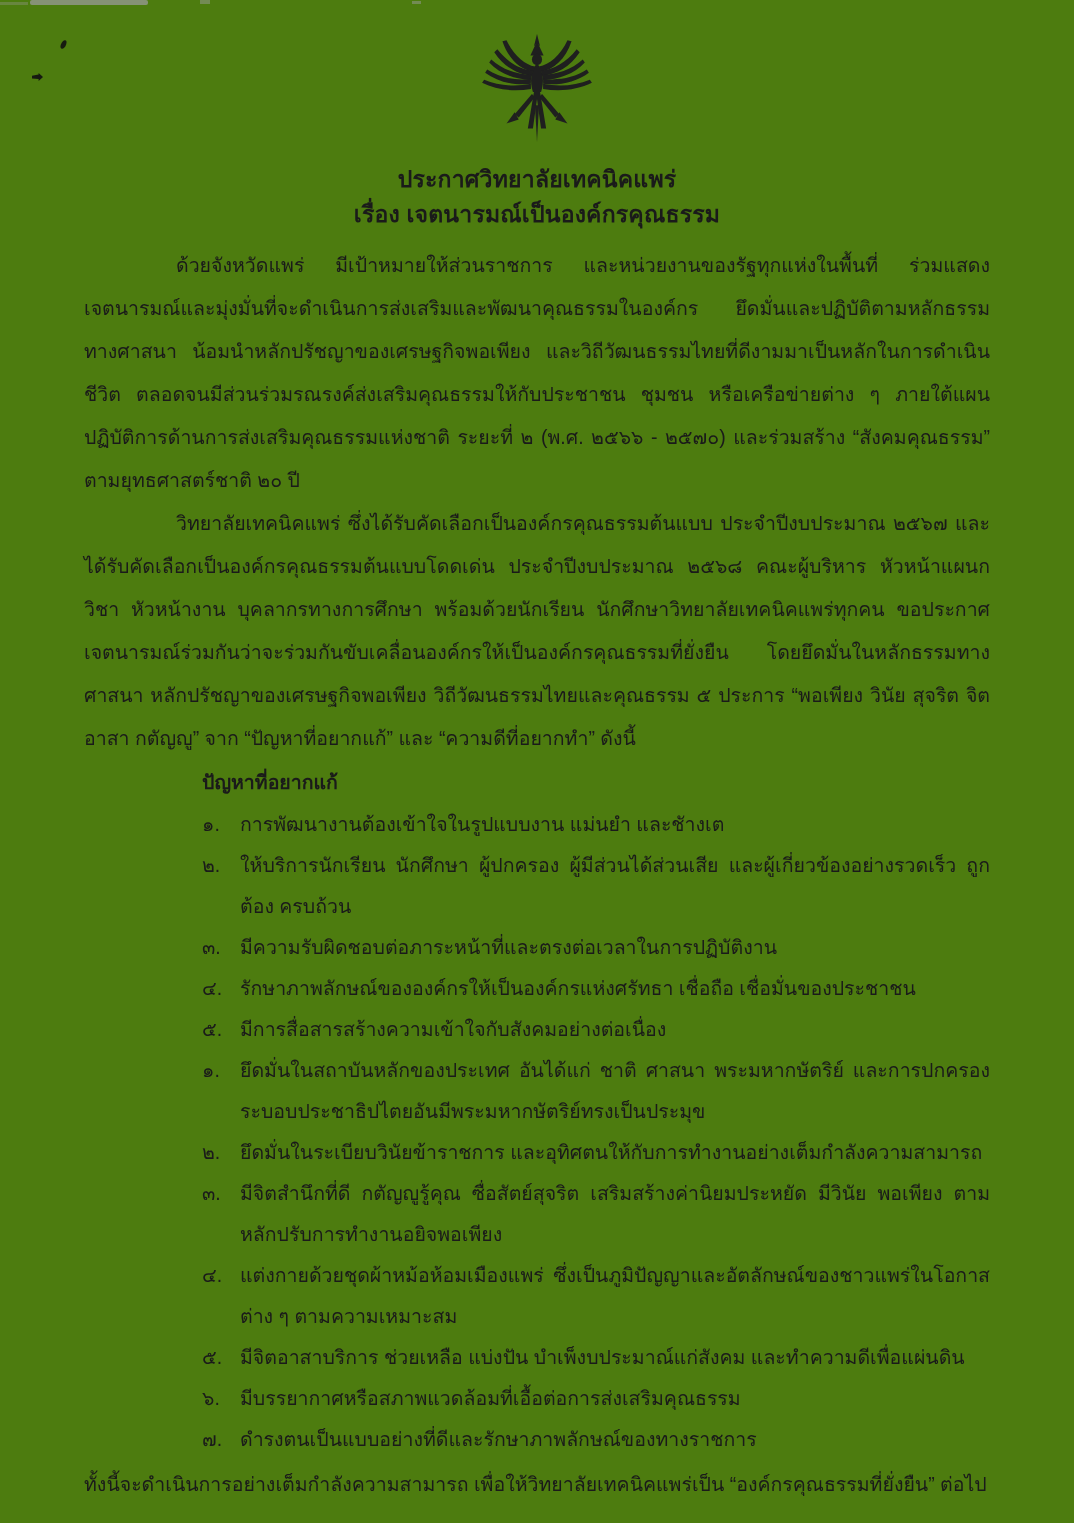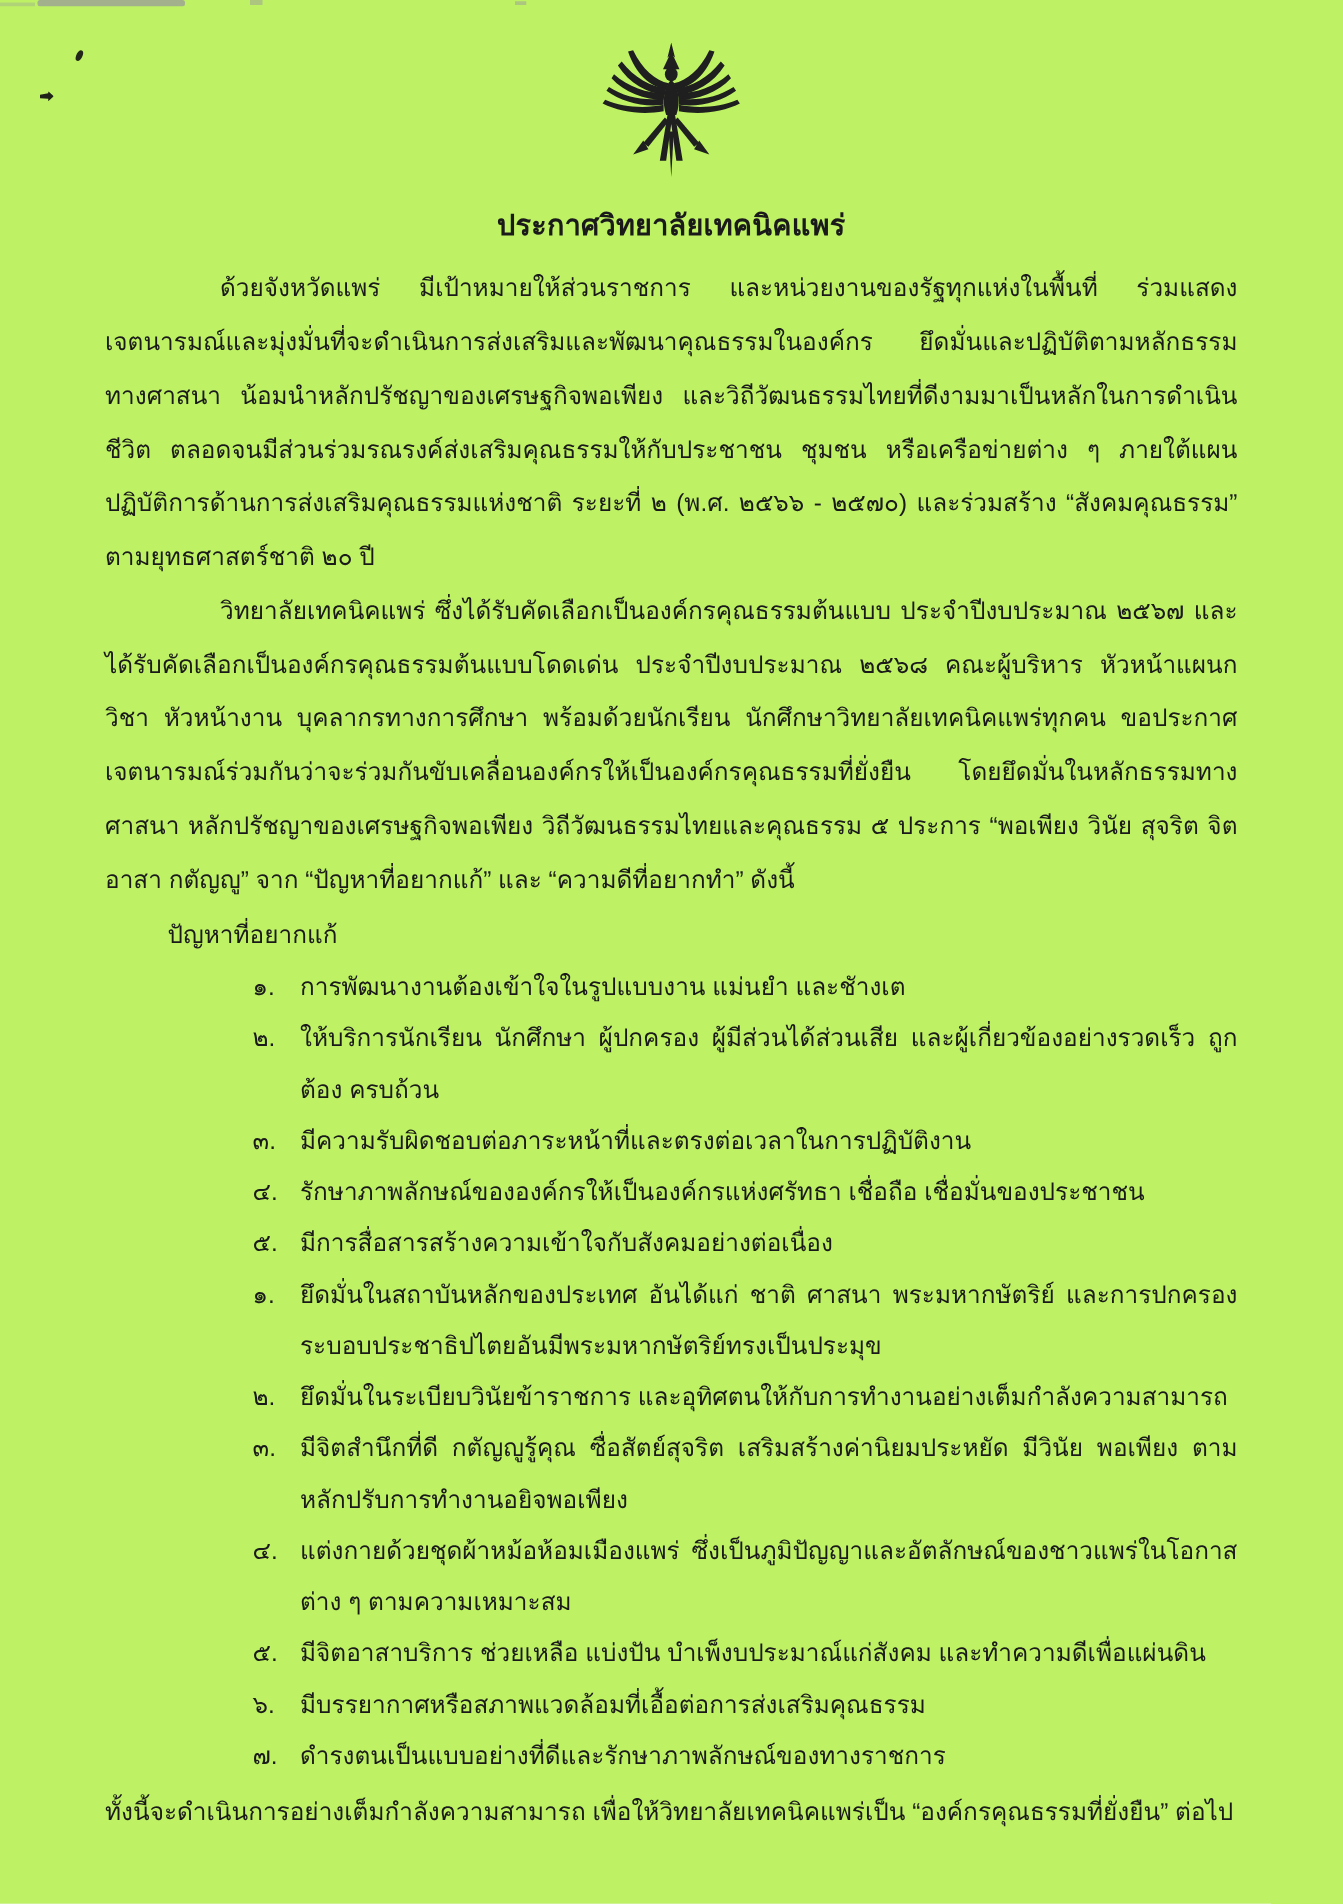--- a/index.html
+++ b/index.html
@@ -6,21 +6,21 @@
   body {
     width: 1074px; height: 1523px;
     background: #f3f3f1;
     font-family: "Liberation Sans", sans-serif;
     color: #1a1a1a;
     position: relative;
     overflow: hidden;
   }
   .page {
     position: absolute; inset: 0;
-    background: #bef264;
+    background: #4d7c0f;
     overflow: hidden;
   }
   
   .artifact { position: absolute; background: #9a9a9a; }
   .artifact.smudge-1 { left: 30px; top: 0; width: 118px; height: 5px; opacity: .75; border-radius: 2px; }
   .artifact.smudge-2 { left: 0; top: 2px; width: 28px; height: 3px; opacity: .35; }
   .artifact.smudge-3 { left: 200px; top: 0; width: 10px; height: 4px; opacity: .5; }
   .artifact.smudge-4 { left: 412px; top: 1px; width: 9px; height: 3px; opacity: .5; }
   .artifact.speck-1 { left: 61px; top: 40px; width: 5px; height: 9px; background: #111; border-radius: 60% 40% 60% 40%; transform: rotate(18deg); opacity: .9; }
   .artifact.speck-2 { left: 32px; top: 73px; width: 11px; height: 8px; background: #111; clip-path: polygon(0 35%, 60% 20%, 60% 0, 100% 50%, 60% 100%, 60% 75%, 0 70%); opacity: .92; }
@@ -40,22 +40,22 @@
     margin: 12px 84px 0 84px;
     font-size: 19.5px;
     line-height: 43px;
   }
   .para {
     margin: 0;
     text-indent: 92px;
     text-align: justify;
   }
   .section-heading {
-    font-weight: normal;
-    margin-left: 50px;
+    font-weight: bold;
+    margin-left: 118px;
     line-height: 44px;
   }
   .list { margin: 0; }
   .list-item {
     display: flex;
     margin-left: 118px;
     line-height: 41px;
   }
   .list-item .num { flex: none; width: 38px; }
   .list-item .item-text { flex: 1; text-align: justify; text-align-last: left; }
@@ -104,20 +104,21 @@
         <path d="M82 77 L90 88 L78 84 Z"></path>
 
         <path d="M57 57 L51 93 L56 93 L60 64 L64 93 L69 93 L63 57 Z"></path>
         <path d="M58 70 L60 106 L62 70 Z"></path>
       </g>
     </svg>
   </div>
 
   <div class="title-block">
     <div class="title-line">ประกาศวิทยาลัยเทคนิคแพร่</div>
+    <div class="title-line">เรื่อง เจตนารมณ์เป็นองค์กรคุณธรรม</div>
   </div>
 
   <div class="content">
 
     <p class="para">ด้วยจังหวัดแพร่ มีเป้าหมายให้ส่วนราชการ และหน่วยงานของรัฐทุกแห่งในพื้นที่ ร่วมแสดงเจตนารมณ์และมุ่งมั่นที่จะดำเนินการส่งเสริมและพัฒนาคุณธรรมในองค์กร ยึดมั่นและปฏิบัติตามหลักธรรมทางศาสนา น้อมนำหลักปรัชญาของเศรษฐกิจพอเพียง และวิถีวัฒนธรรมไทยที่ดีงามมาเป็นหลักในการดำเนินชีวิต ตลอดจนมีส่วนร่วมรณรงค์ส่งเสริมคุณธรรมให้กับประชาชน ชุมชน หรือเครือข่ายต่าง ๆ ภายใต้แผนปฏิบัติการด้านการส่งเสริมคุณธรรมแห่งชาติ ระยะที่ ๒ (พ.ศ. ๒๕๖๖ - ๒๕๗๐) และร่วมสร้าง “สังคมคุณธรรม” ตามยุทธศาสตร์ชาติ ๒๐ ปี</p>
     <p class="para">วิทยาลัยเทคนิคแพร่ ซึ่งได้รับคัดเลือกเป็นองค์กรคุณธรรมต้นแบบ ประจำปีงบประมาณ ๒๕๖๗ และได้รับคัดเลือกเป็นองค์กรคุณธรรมต้นแบบโดดเด่น ประจำปีงบประมาณ ๒๕๖๘ คณะผู้บริหาร หัวหน้าแผนกวิชา หัวหน้างาน บุคลากรทางการศึกษา พร้อมด้วยนักเรียน นักศึกษาวิทยาลัยเทคนิคแพร่ทุกคน ขอประกาศเจตนารมณ์ร่วมกันว่าจะร่วมกันขับเคลื่อนองค์กรให้เป็นองค์กรคุณธรรมที่ยั่งยืน โดยยึดมั่นในหลักธรรมทางศาสนา หลักปรัชญาของเศรษฐกิจพอเพียง วิถีวัฒนธรรมไทยและคุณธรรม ๕ ประการ “พอเพียง วินัย สุจริต จิตอาสา กตัญญู” จาก “ปัญหาที่อยากแก้” และ “ความดีที่อยากทำ” ดังนี้</p>
 
     <div class="section-heading">ปัญหาที่อยากแก้</div>
     <div class="list">
       <div class="list-item">

